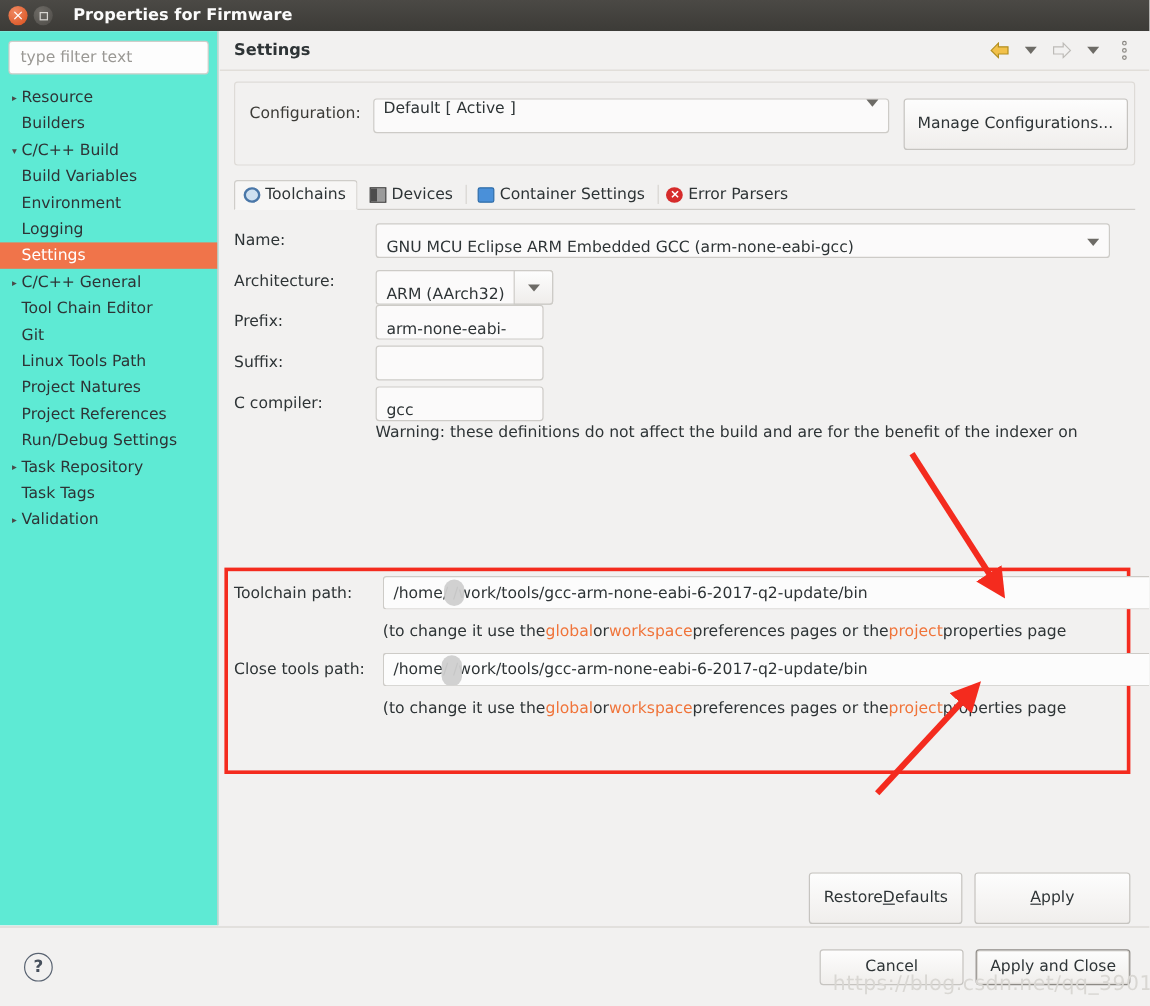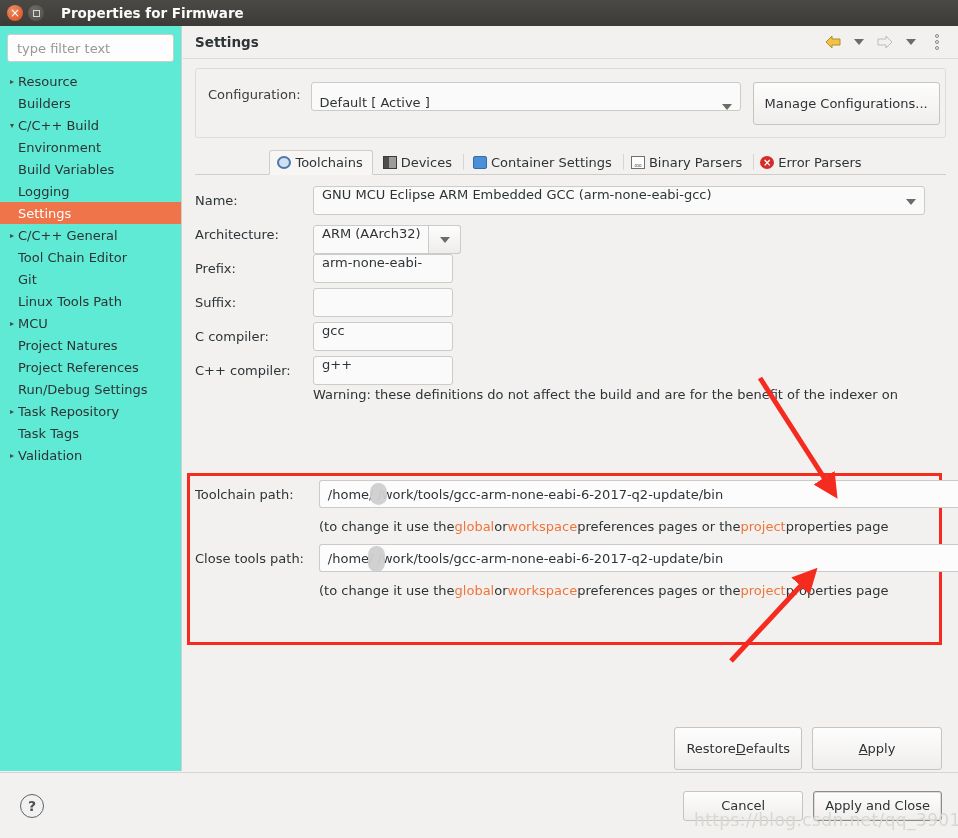--- a/index.html
+++ b/index.html
@@ -83,38 +83,38 @@
   
   .cfg-group {
     margin:9px 12px 0 12px; height:70px;
     border:1px solid #dedbd7; border-radius:3px; background:#f2f1f0;
     display:flex; align-items:flex-start; padding:13px 10px 0 12px;
   }
   .cfg-label { font-size:13px; margin-right:10px; padding-top:5px; }
   .combo {
     flex:0 0 auto; height:29px; background:#fbfafa;
     border:1px solid #cdcbc7; border-radius:3px;
-    display:flex; align-items:flex-end; padding:0 8px;
+    display:flex; align-items:flex-start; padding:0 8px;
     font-size:13px; color:#2e3436;
   }
   .combo .caret { margin-left:auto; width:0;height:0;
     border-left:5px solid transparent;border-right:5px solid transparent;border-top:6px solid #6d6b66; }
   #cfg-combo { width:430px; }
   .btn {
     height:43px; background:linear-gradient(#fdfdfd,#f0eeec);
     border:1px solid #c6c4c0; border-radius:3px;
     display:inline-flex; align-items:center; justify-content:center;
     padding:0 11px; font-size:13px; color:#2e3436; white-space:nowrap;
   }
   #manage-btn { margin-left:12px; }
 
   
   .tabbar {
     margin:12px 12px 0 12px; display:flex; align-items:flex-end;
-    border-bottom:1px solid #cfcdc9; height:25px;justify-content:center;
+    border-bottom:1px solid #cfcdc9; height:25px;
   }
   .tab {
     display:flex; align-items:center; gap:4px;
     height:25px; padding:0 9px 0 7px; font-size:13px;
     border:1px solid transparent; border-bottom:none;
     color:#2e3436; white-space:nowrap;
     position:relative;
   }
   .tab.active {
     background:#f7f6f5;
@@ -138,21 +138,21 @@
   .ic-error { background:#d62b2b; border-radius:50%; width:13px;height:13px; color:#fff;
     font-size:10px; line-height:13px; text-align:center; font-weight:bold; }
   .ic-error::before { content:"\00D7"; }
 
   
   .form { margin:8px 12px 0 12px; }
   .frow { display:flex; align-items:center; height:34px; }
   .flabel { width:118px; font-size:13px; color:#2e3436; }
   .finput {
     height:29px; background:#fbfafa; border:1px solid #cdcbc7;
-    border-radius:3px; display:flex; align-items:flex-start;
+    border-radius:3px; display:flex; align-items:flex-end;
     padding:0 8px; font-size:13px; color:#2e3436;
   }
   #name-combo { width:612px; position:relative; padding-right:24px; }
   #name-combo .caret { position:absolute; right:8px; top:12px;
     width:0;height:0;border-left:5px solid transparent;border-right:5px solid transparent;border-top:6px solid #6d6b66; }
   #arch-combo { width:148px; position:relative;margin-top:11px; }
   #arch-combo .archbtn {
     position:absolute; right:-1px; top:-1px; bottom:-1px; width:33px;
     border:1px solid #cdcbc7; border-radius:0 3px 3px 0;
     background:linear-gradient(#fdfdfd,#efedeb);
@@ -241,24 +241,24 @@
         </div>
         <div class="tree-item">
           <span class="arrow"></span>
           <span>Builders</span>
         </div>
         <div class="tree-item">
           <span class="arrow expanded"></span>
           <span>C/C++ Build</span>
         </div>
         <div class="tree-item indent1">
+          <span>Build Variables</span>
+        </div>
+        <div class="tree-item indent1">
           <span>Environment</span>
-        </div>
-        <div class="tree-item indent1">
-          <span>Build Variables</span>
         </div>
         <div class="tree-item indent1">
           <span>Logging</span>
         </div>
         <div class="tree-item sel indent1">
           <span>Settings</span>
         </div>
         <div class="tree-item">
           <span class="arrow collapsed"></span>
           <span>C/C++ General</span>
@@ -266,24 +266,20 @@
         <div class="tree-item indent1">
           <span>Tool Chain Editor</span>
         </div>
         <div class="tree-item">
           <span class="arrow"></span>
           <span>Git</span>
         </div>
         <div class="tree-item">
           <span class="arrow"></span>
           <span>Linux Tools Path</span>
-        </div>
-        <div class="tree-item">
-          <span class="arrow collapsed"></span>
-          <span>MCU</span>
         </div>
         <div class="tree-item">
           <span class="arrow"></span>
           <span>Project Natures</span>
         </div>
         <div class="tree-item">
           <span class="arrow"></span>
           <span>Project References</span>
         </div>
         <div class="tree-item">
@@ -352,24 +348,20 @@
         </div>
         <div class="tab">
           <span class="ic ic-devices"></span>
           <span>Devices</span>
         </div>
         <div class="tab">
           <span class="ic ic-container"></span>
           <span>Container Settings</span>
         </div>
         <div class="tab">
-          <span class="ic ic-binary"></span>
-          <span>Binary Parsers</span>
-        </div>
-        <div class="tab">
           <span class="ic ic-error"></span>
           <span>Error Parsers</span>
         </div>
       </div>
 
     <div class="form">
       <div class="frow">
         <div class="flabel">Name:</div>
         <div class="finput" id="name-combo">
           <span>GNU MCU Eclipse ARM Embedded GCC (arm-none-eabi-gcc)</span>
@@ -394,26 +386,20 @@
       <div class="frow">
         <div class="flabel">Suffix:</div>
         <div class="finput sm-input">
           <span></span>
         </div>
       </div>
       <div class="frow">
         <div class="flabel">C compiler:</div>
         <div class="finput sm-input">
           <span>gcc</span>
-        </div>
-      </div>
-      <div class="frow">
-        <div class="flabel">C++ compiler:</div>
-        <div class="finput sm-input">
-          <span>g++</span>
         </div>
       </div>
       <div class="warn">Warning: these definitions do not affect the build and are for the benefit of the indexer on</div>
     </div>
 
     <div class="redbox"></div>
 
     <div class="path-area">
       <div class="prow">
         <div class="plabel">Toolchain path:</div>

